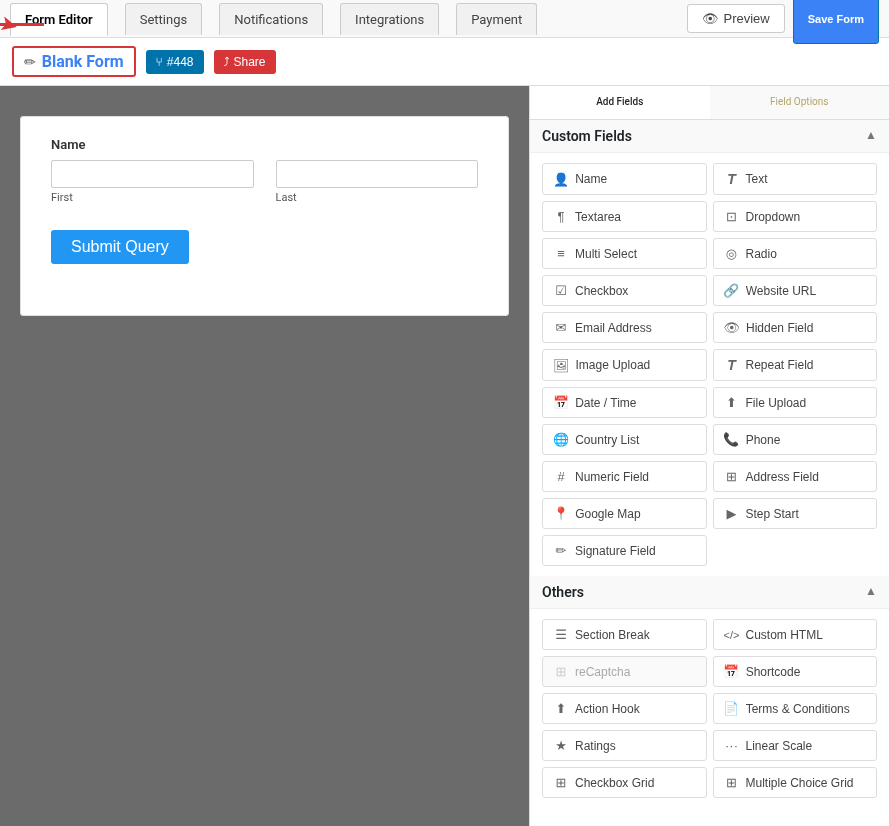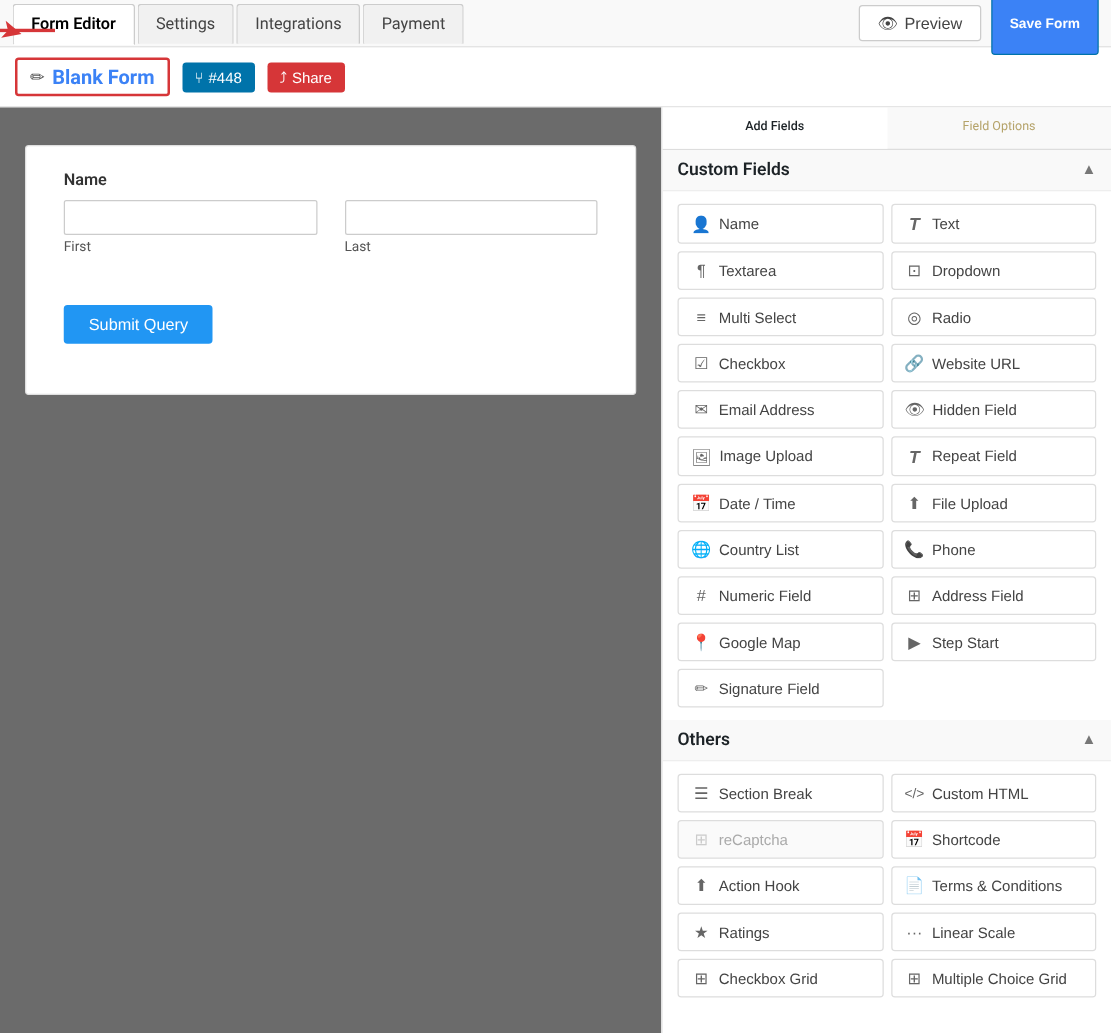--- a/index.html
+++ b/index.html
@@ -8,21 +8,21 @@
     
     .top-nav {
       display: flex;
       align-items: center;
       background: #f9f9f9;
       border-bottom: 1px solid #ddd;
       padding: 0 10px;
       height: 38px;
       justify-content: space-between;
     }
-    .top-nav-left { display: flex; gap: 2px; }
+    .top-nav-left { display: flex; gap: 17px; }
     .nav-tab {
       padding: 8px 14px;
       border: 1px solid #ccc;
       border-bottom: none;
       background: #f1f1f1;
       cursor: pointer;
       font-size: 13px;
       color: #444;
       border-radius: 3px 3px 0 0;
     }
@@ -129,21 +129,21 @@
     }
     .field-label {
       font-size: 13px;
       font-weight: 600;
       color: #333;
       margin-bottom: 8px;
     }
     .name-fields {
       display: flex;
       gap: 22px;
-      margin-bottom: 20px;
+      margin-bottom: 6px;
     }
     .name-field-group {
       display: flex;
       flex-direction: column;
       flex: 1;
     }
     .name-input {
       border: 1px solid #ccc;
       border-radius: 2px;
       padding: 6px 8px;
@@ -157,21 +157,21 @@
       margin-top: 3px;
     }
     .submit-btn {
       margin-top: 20px;
       padding: 8px 20px;
       background: #2196f3;
       color: #fff;
       border: none;
       border-radius: 3px;
       cursor: pointer;
-      font-size: 13px;
+      font-size: 16px;
     }
 
     
     .right-panel {
       width: 360px;
       background: #fff;
       border-left: 1px solid #ddd;
       display: flex;
       flex-direction: column;
       overflow-y: auto;
@@ -241,20 +241,21 @@
     .field-icon { font-size: 13px; color: #666; min-width: 16px; }
     .field-btn.disabled .field-icon { color: #ccc; }
   </style>
 </head>
 <body>
 
 <div class="top-nav">
   <div class="top-nav-left">
     <div class="nav-tab active">Form Editor</div>
     <div class="nav-tab">Settings</div>
+    <div class="nav-tab">Notifications</div>
     <div class="nav-tab">Integrations</div>
     <div class="nav-tab">Payment</div>
   </div>
   <div class="top-nav-right">
     <button class="btn-preview">
       <span>👁</span>
       <span>Preview</span>
     </button>
     <button class="btn-save">Save Form</button>
   </div>

